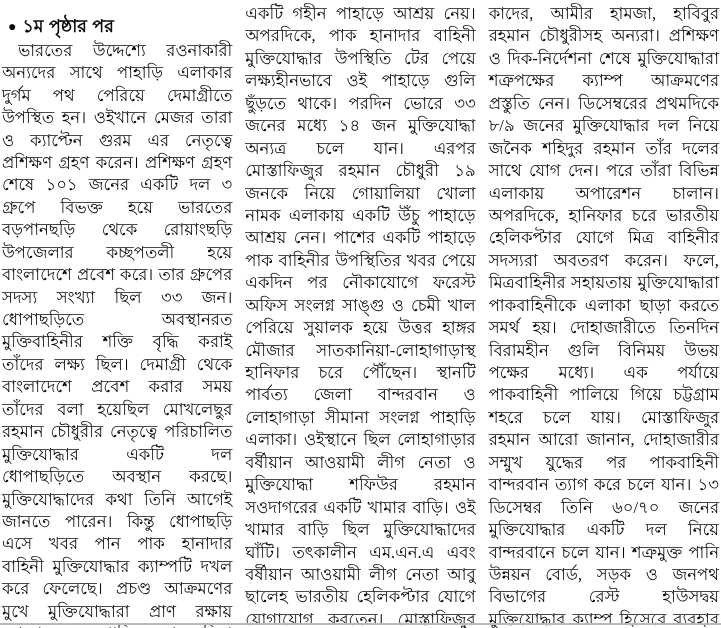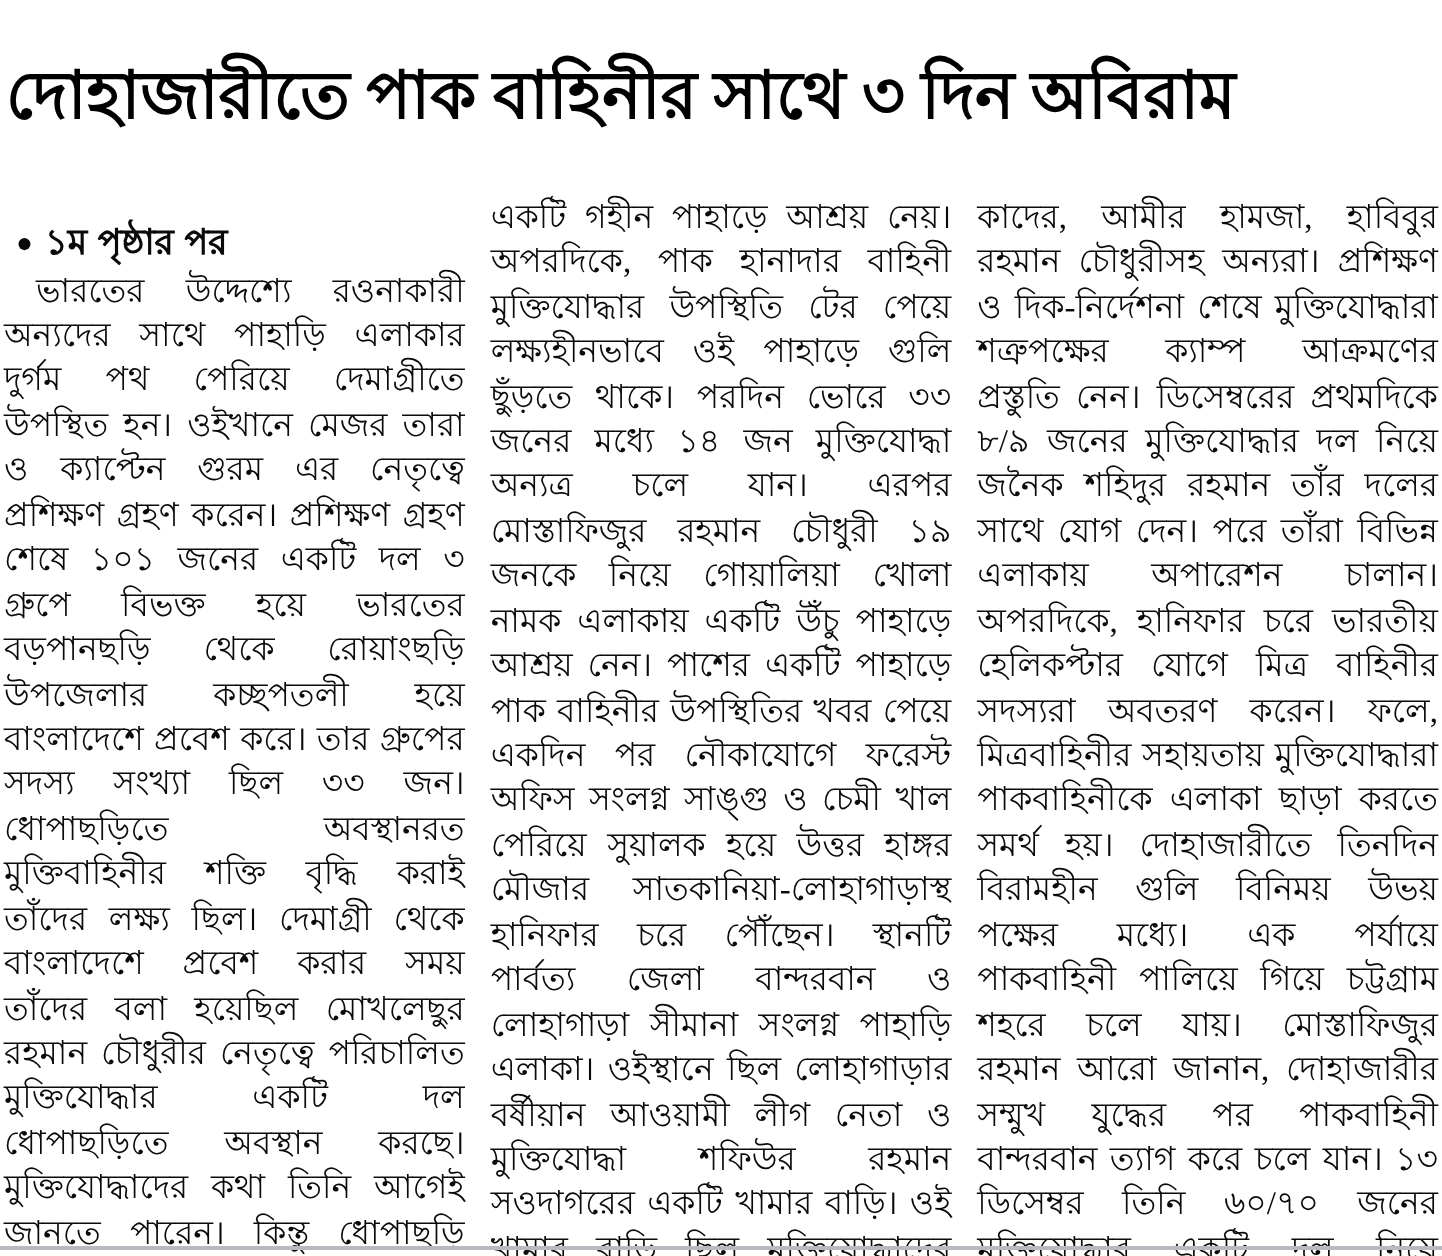--- a/index.html
+++ b/index.html
@@ -63,21 +63,20 @@
     bottom: 3px;
     height: 2px;
     background: #b7babe;
   }
 </style>
 </head>
 <body>
 
 <div class="page">
 
-  <h1 class="headline">দোহাজারীতে পাক বাহিনীর সাথে ৩ দিন অবিরাম</h1>
 
   <div class="columns">
 
     <div class="column">
       <p class="continuation"><span class="bullet">●</span><span>১ম পৃষ্ঠার পর</span></p>
       <p class="col-text indent-first">ভারতের উদ্দেশ্যে রওনাকারী অন্যদের সাথে পাহাড়ি এলাকার দুর্গম পথ পেরিয়ে দেমাগ্রীতে উপস্থিত হন। ওইখানে মেজর তারা ও ক্যাপ্টেন গুরম এর নেতৃত্বে প্রশিক্ষণ গ্রহণ করেন। প্রশিক্ষণ গ্রহণ শেষে ১০১ জনের একটি দল ৩ গ্রুপে বিভক্ত হয়ে ভারতের বড়পানছড়ি থেকে রোয়াংছড়ি উপজেলার কচ্ছপতলী হয়ে বাংলাদেশে প্রবেশ করে। তার গ্রুপের সদস্য সংখ্যা ছিল ৩৩ জন। ধোপাছড়িতে অবস্থানরত মুক্তিবাহিনীর শক্তি বৃদ্ধি করাই তাঁদের লক্ষ্য ছিল। দেমাগ্রী থেকে বাংলাদেশে প্রবেশ করার সময় তাঁদের বলা হয়েছিল মোখলেছুর রহমান চৌধুরীর নেতৃত্বে পরিচালিত মুক্তিযোদ্ধার একটি দল ধোপাছড়িতে অবস্থান করছে। মুক্তিযোদ্ধাদের কথা তিনি আগেই জানতে পারেন। কিন্তু ধোপাছড়ি এসে খবর পান পাক হানাদার বাহিনী মুক্তিযোদ্ধার ক্যাম্পটি দখল করে ফেলেছে। প্রচণ্ড আক্রমণের মুখে মুক্তিযোদ্ধারা প্রাণ রক্ষায় ক্যাম্প ছেড়ে পালিয়ে রাঙ্গুনিয়া থানার সাপছড়ি ও কমলাছড়ি এলাকার মাঝে নিরাপদ স্থানে অবস্থান নেন। সম্মুখ যুদ্ধের প্রস্তুতি না থাকায় মোস্তাফিজুর রহমান চৌধুরীর নেতৃত্বাধীন ৩৩ জনের মুক্তিযোদ্ধার দলটি দ্রুত স্থান পরিবর্তন করে ধোপাছড়ি এলাকার অদূরে অবস্থিত</p>
     </div>
 
     <div class="column">
       <p class="col-text">একটি গহীন পাহাড়ে আশ্রয় নেয়। অপরদিকে, পাক হানাদার বাহিনী মুক্তিযোদ্ধার উপস্থিতি টের পেয়ে লক্ষ্যহীনভাবে ওই পাহাড়ে গুলি ছুঁড়তে থাকে। পরদিন ভোরে ৩৩ জনের মধ্যে ১৪ জন মুক্তিযোদ্ধা অন্যত্র চলে যান। এরপর মোস্তাফিজুর রহমান চৌধুরী ১৯ জনকে নিয়ে গোয়ালিয়া খোলা নামক এলাকায় একটি উঁচু পাহাড়ে আশ্রয় নেন। পাশের একটি পাহাড়ে পাক বাহিনীর উপস্থিতির খবর পেয়ে একদিন পর নৌকাযোগে ফরেস্ট অফিস সংলগ্ন সাঙ্গু ও চেমী খাল পেরিয়ে সুয়ালক হয়ে উত্তর হাঙ্গর মৌজার সাতকানিয়া-লোহাগাড়াস্থ হানিফার চরে পৌঁছেন। স্থানটি পার্বত্য জেলা বান্দরবান ও লোহাগাড়া সীমানা সংলগ্ন পাহাড়ি এলাকা। ওইস্থানে ছিল লোহাগাড়ার বর্ষীয়ান আওয়ামী লীগ নেতা ও মুক্তিযোদ্ধা শফিউর রহমান সওদাগরের একটি খামার বাড়ি। ওই খামার বাড়ি ছিল মুক্তিযোদ্ধাদের ঘাঁটি। তৎকালীন এম.এন.এ এবং বর্ষীয়ান আওয়ামী লীগ নেতা আবু ছালেহ ভারতীয় হেলিকপ্টার যোগে যোগাযোগ করতেন। মোস্তাফিজুর রহমান চৌধুরী তাঁর সদস্যদের নিয়ে দুর্গম পাহাড়ি এলাকা পেরিয়ে এ ঘাঁটিতে উপস্থিত হন নভেম্বর মাসের মাঝামাঝি সময়ে। ওইখানে অবস্থান নেন আওয়ামী লীগ নেতা মরহুম শফিউর রহমান সওদাগর, প্রফেসর নাজিম উদ্দিন, হাজী গোলাম</p>

